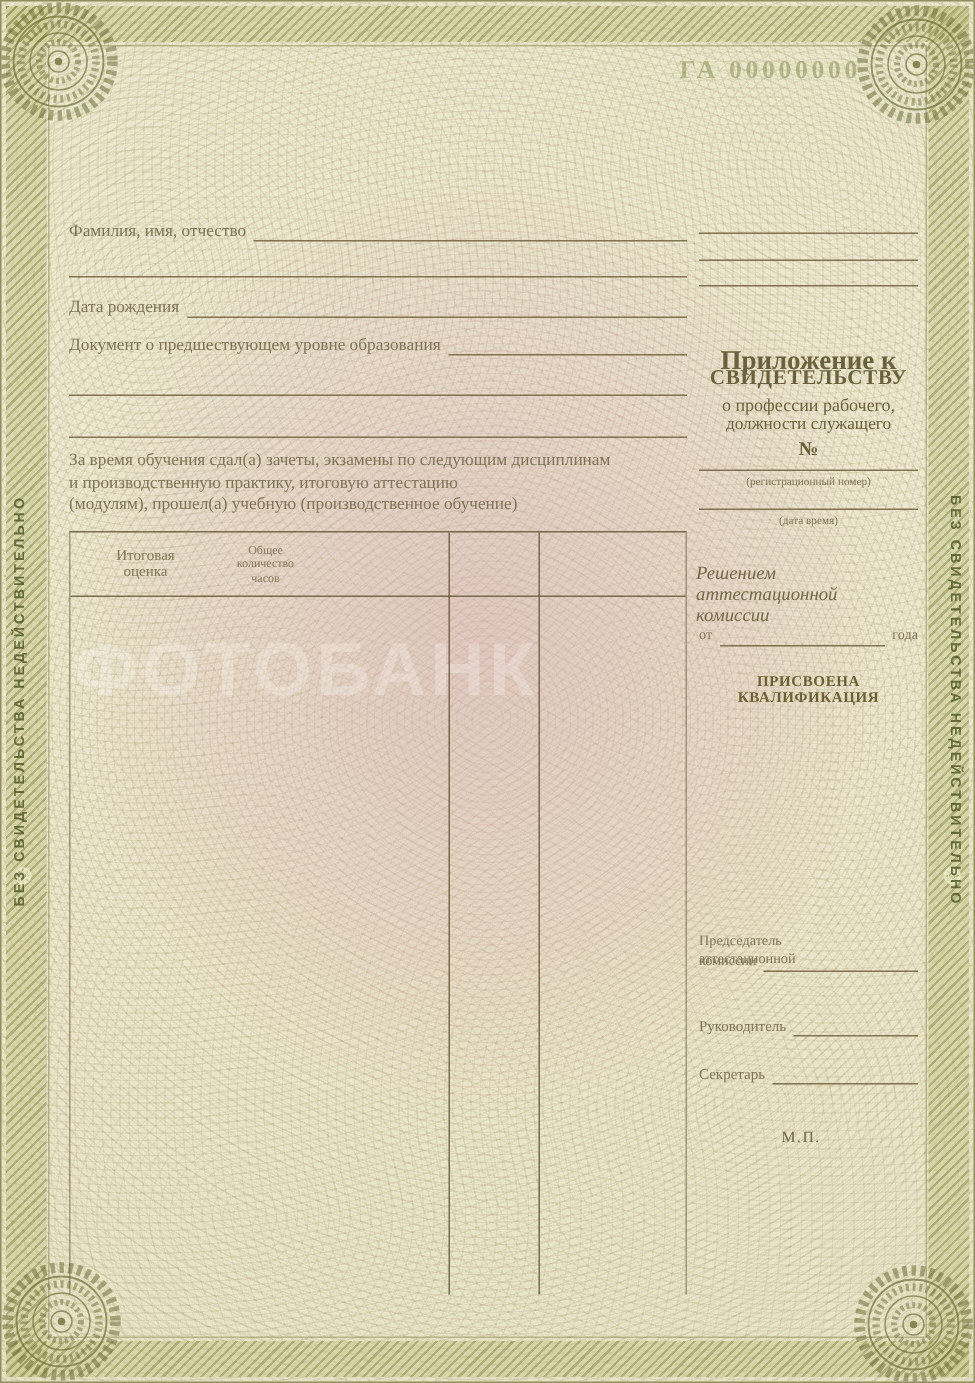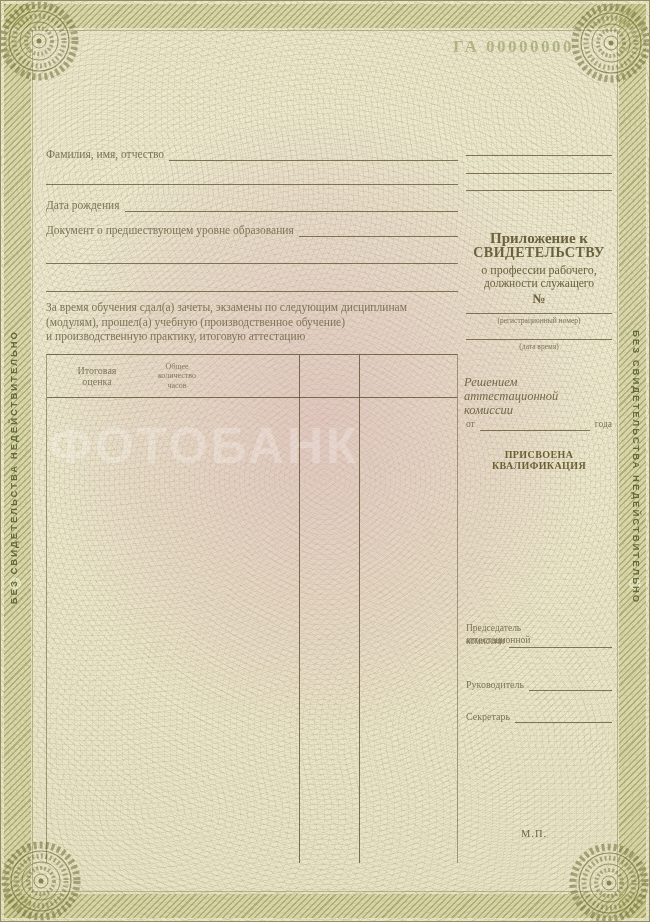--- a/index.html
+++ b/index.html
@@ -63,21 +63,21 @@
   .r-line{position:absolute;left:2px;right:2px;height:0;border-bottom:1px solid rgba(100,84,52,.78);}
   .r-title{position:absolute;left:0;width:150px;text-align:center;color:#6b613c;}
   .cap{position:absolute;left:0;width:150px;text-align:center;font-size:7.5px;color:#7e7457;}
   .decision{position:absolute;left:0;width:150px;text-align:left;font-style:italic;
     font-size:12.5px;line-height:14px;color:#73684a;}
   .qualif{position:absolute;left:0;width:150px;text-align:center;font-weight:bold;
     font-size:10px;letter-spacing:.4px;color:#6b6132;}
   .sign{position:absolute;left:2px;right:2px;display:flex;align-items:flex-end;font-size:10px;}
   .sign .lbl{font-size:10px;}
   .small3{position:absolute;left:2px;font-size:9.5px;line-height:11.5px;}
-  .seal{position:absolute;left:520px;top:827px;font-size:10.5px;letter-spacing:1px;color:#6f6748;}
+  .seal{position:absolute;left:520px;top:752px;font-size:10.5px;letter-spacing:1px;color:#6f6748;}
 </style>
 </head>
 <body>
 
 <div class="page">
   <div class="guilloche"></div>
   <div class="pink-tint"></div>
 
   <div class="band band-top"></div>
   <div class="band band-bottom"></div>
@@ -151,22 +151,22 @@
   </div>
   <div class="row" style="left:45px;top:222px;width:412px">
     <span class="lbl">Документ о предшествующем уровне образования</span>
     <span class="fill"></span>
   </div>
   <div class="line" style="left:45px;top:262px;width:412px"></div>
   <div class="line" style="left:45px;top:290px;width:412px"></div>
 
   <div class="para">
     <div>За время обучения сдал(а) зачеты, экзамены по следующим дисциплинам</div>
+    <div>и производственную практику, итоговую аттестацию</div>
     <div>(модулям), прошел(а) учебную (производственное обучение)</div>
-    <div>и производственную практику, итоговую аттестацию</div>
   </div>
 
   <div class="table">
     <div class="thead">
       <div class="th th3">
         <span>Итоговая</span>
         <span>оценка</span>
       </div>
       <div class="th th2">
         <span>Общее</span>
@@ -176,21 +176,21 @@
     </div>
     <div class="vline" style="left:252px"></div>
     <div class="vline" style="left:312px"></div>
   </div>
 
   <div class="rcol">
     <div class="r-line" style="top:154px"></div>
     <div class="r-line" style="top:172px"></div>
     <div class="r-line" style="top:189px"></div>
 
-    <div class="r-title" style="top:229px;font-weight:bold;font-size:15px">Приложение к</div>
+    <div class="r-title" style="top:229px;font-weight:bold;font-size:18px">Приложение к</div>
     <div class="r-title" style="top:244px;font-weight:bold;font-size:14px;letter-spacing:.5px">СВИДЕТЕЛЬСТВУ</div>
     <div class="r-title" style="top:262px;font-size:12px">о профессии рабочего,</div>
     <div class="r-title" style="top:276px;font-size:11.5px">должности служащего</div>
     <div class="r-title" style="top:290px;font-weight:bold;font-size:13px">№</div>
 
     <div class="r-line" style="top:312px"></div>
     <div class="cap" style="top:315px">(регистрационный номер)</div>
     <div class="r-line" style="top:338px"></div>
     <div class="cap" style="top:341px">(дата время)</div>
 

